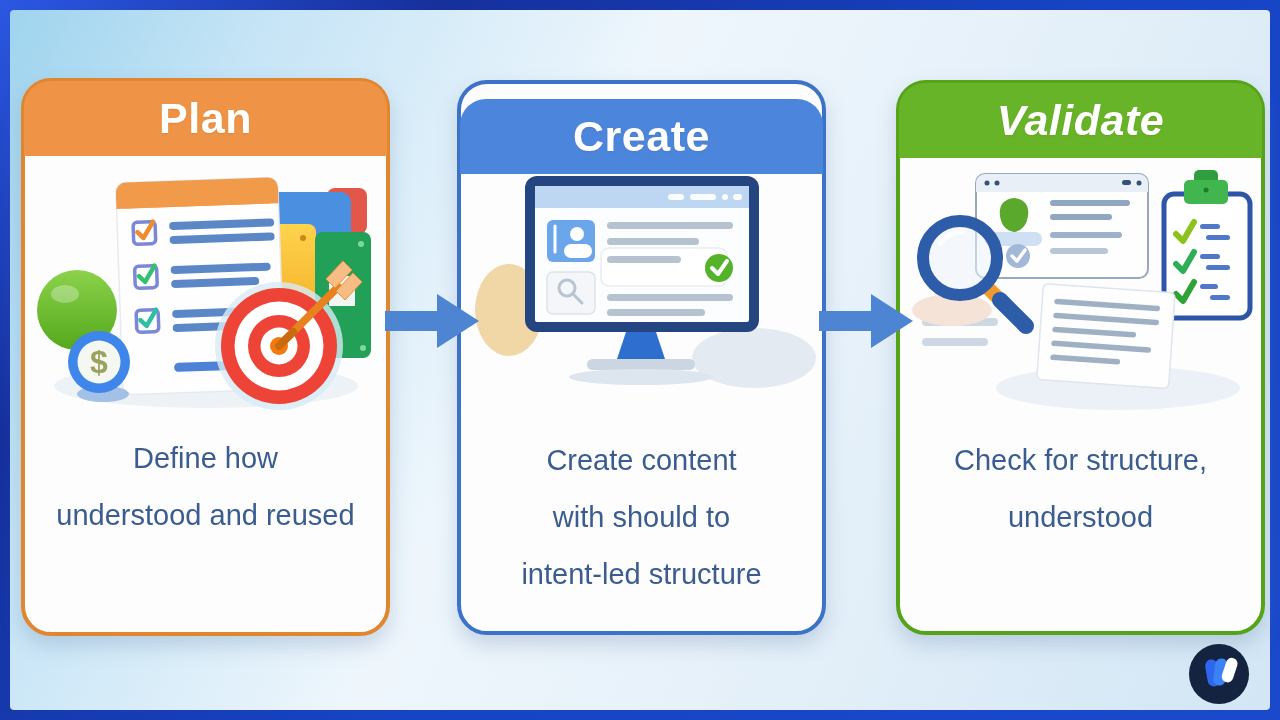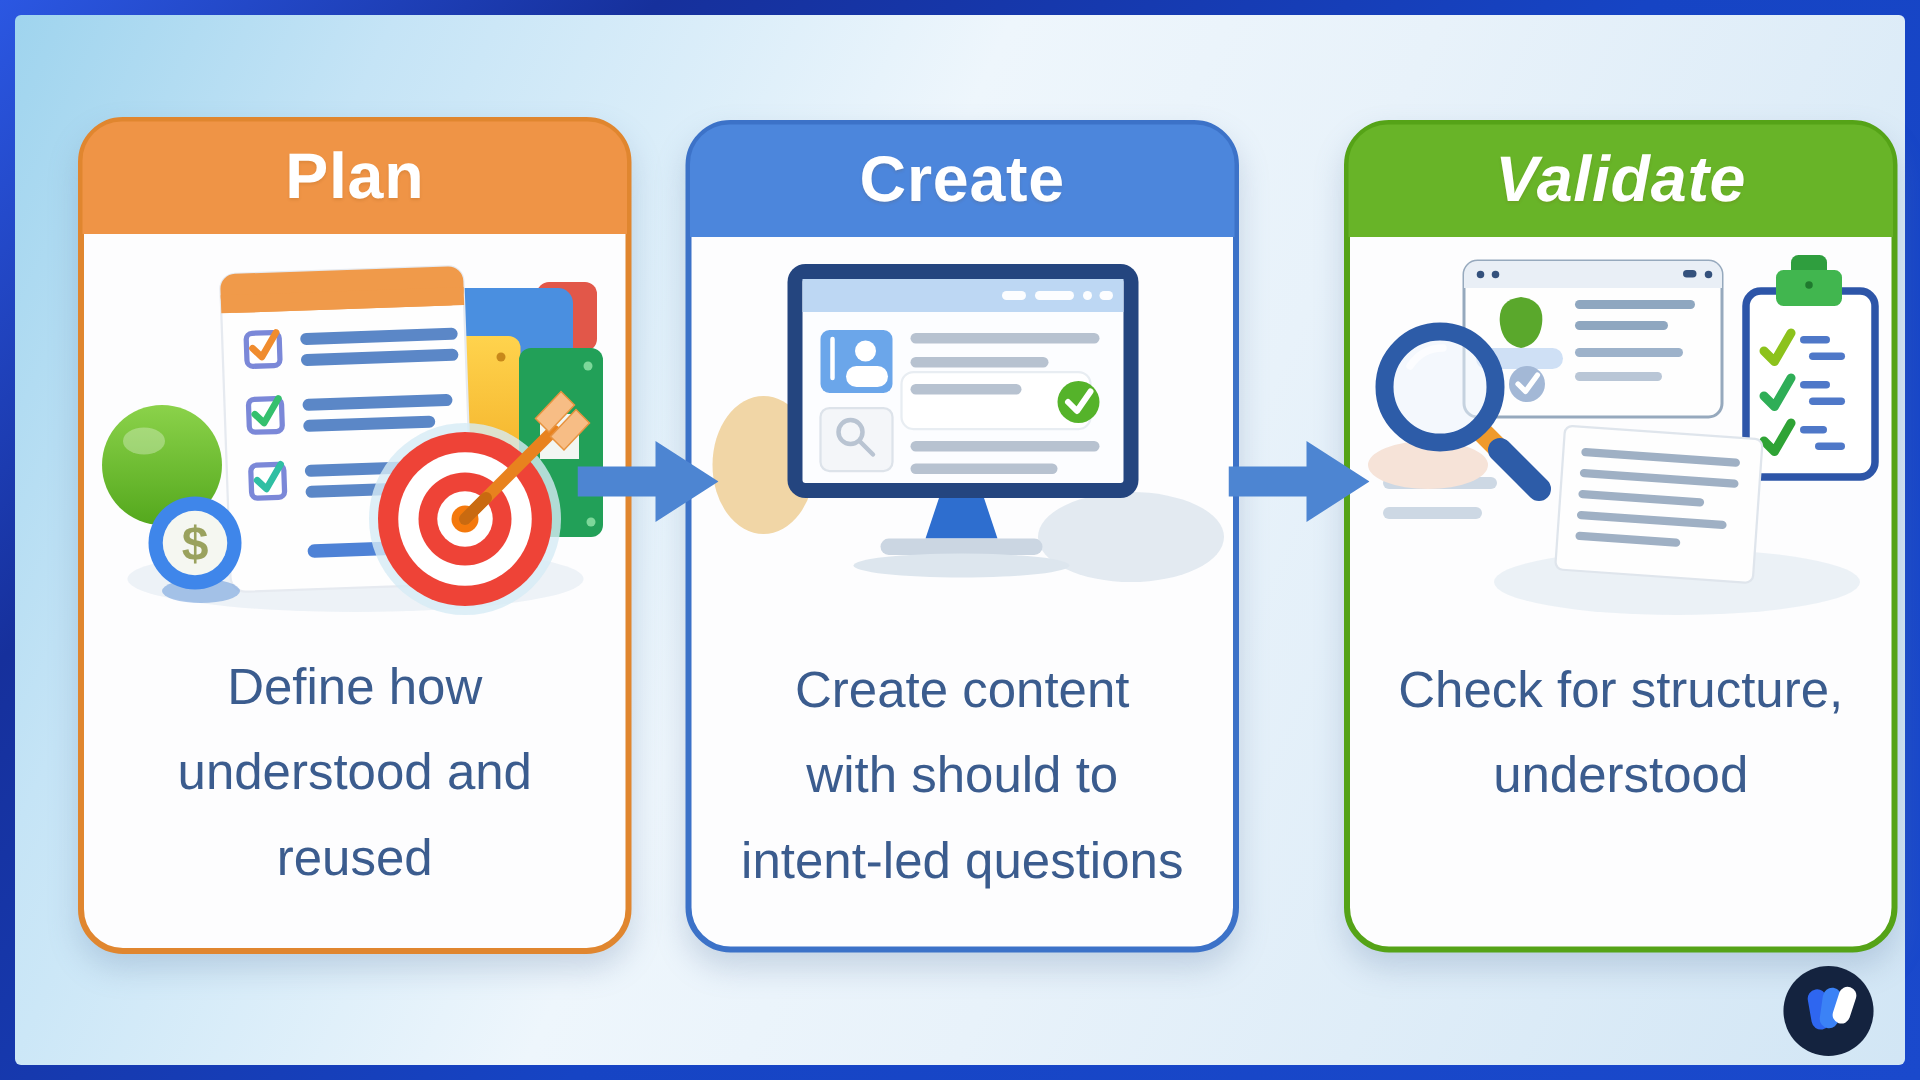--- a/index.html
+++ b/index.html
@@ -23,34 +23,34 @@
   .card-header{
     position:absolute;left:-1px;top:-1px;right:-1px;height:75px;
     border-radius:26px 26px 0 0;display:flex;align-items:center;justify-content:center;
     color:#fff;font-size:43px;font-weight:bold;letter-spacing:.5px;
     text-shadow:0 1px 2px rgba(120,70,0,.15);
   }
   .card-illustration{position:absolute;left:0;top:76px;width:100%;height:264px;overflow:visible;}
   .card-illustration svg{position:absolute;overflow:visible;}
   .card-desc{
     position:absolute;left:6px;right:6px;top:348px;text-align:center;
-    color:#3b5c8e;font-size:34px;line-height:57px;font-weight:400;
+    color:#3b5c8e;font-size:29px;line-height:57px;font-weight:400;
   }
   .arrow{position:absolute;width:94px;height:64px;z-index:6;color:#4d85d2;}
   #arrow-1{left:385px;top:289px;}
   #arrow-2{left:819px;top:289px;}
   .brand-logo{position:absolute;left:1188px;top:643px;width:62px;height:62px;z-index:7;}
 </style>
 </head>
 <body>
 
 <div id="canvas">
   <div id="inner-bg"></div>
 
-  <div class="card" id="card-plan" style="border-color: rgb(224, 134, 47); margin-left: 31px;">
+  <div class="card" id="card-plan" style="border-color: rgb(224, 134, 47);">
     <div class="card-header" style="background-color: rgb(239, 148, 70);">
       <span>Plan</span>
     </div>
     <div class="card-illustration">
       <svg width="345" height="262" viewBox="0 0 345 262" style="left:6px;top:0;">
         <defs>
           <linearGradient id="gradGreen" x1="0" y1="0" x2="0" y2="1">
             <stop offset="0" stop-color="#8bd24a"></stop>
               <stop offset="1" stop-color="#54a81d"></stop>
           </linearGradient>
@@ -114,21 +114,21 @@
         </g>
       </svg>
     </div>
     <div class="card-desc">
       <div>Define how</div>
       <div>understood and reused</div>
     </div>
   </div>
 
   <div class="card" id="card-create" style="border-color: rgb(60, 114, 200);">
-    <div class="card-header" style="background-color: rgb(76, 134, 220);">
+    <div class="card-header" style="background-color: rgb(76, 134, 220); margin-top: 16px;">
       <span>Create</span>
     </div>
     <div class="card-illustration">
       <svg width="345" height="262" viewBox="0 0 345 262" style="left:8px;top:0;">
         <ellipse cx="40" cy="150" rx="34" ry="46" fill="#f1d6a6"></ellipse>
         <ellipse cx="285" cy="198" rx="62" ry="30" fill="#e3eaf1"></ellipse>
         <g>
           <rect x="56" y="16" width="234" height="156" rx="12" fill="#24457f"></rect>
           <rect x="66" y="26" width="214" height="136" rx="2" fill="#fcfdff"></rect>
           <rect x="66" y="26" width="214" height="22" fill="#bdd7f3"></rect>
@@ -159,21 +159,21 @@
           <rect x="138" y="149" width="98" height="7" rx="3.5" fill="#b7c2d0"></rect>
         </g>
         <polygon points="157,172 187,172 196,199 148,199" fill="#2e6ecf"></polygon>
         <rect x="118" y="199" width="108" height="11" rx="5.5" fill="#cbd6e2"></rect>
         <ellipse cx="172" cy="217" rx="72" ry="8" fill="#dde6ee"></ellipse>
       </svg>
     </div>
     <div class="card-desc">
       <div>Create content</div>
       <div>with should to</div>
-      <div>intent-led questions</div>
+      <div>intent-led structure</div>
     </div>
   </div>
 
   <div class="card" id="card-validate" style="border-color: rgb(85, 163, 23);">
     <div class="card-header" style="background-color: rgb(104, 180, 40); font-style: italic;">
       <span>Validate</span>
     </div>
     <div class="card-illustration">
       <svg width="370" height="262" viewBox="0 0 370 262" style="left:-12px;top:0;">
         <ellipse cx="230" cy="228" rx="122" ry="22" fill="#e6edf4" opacity="0.8"></ellipse>

